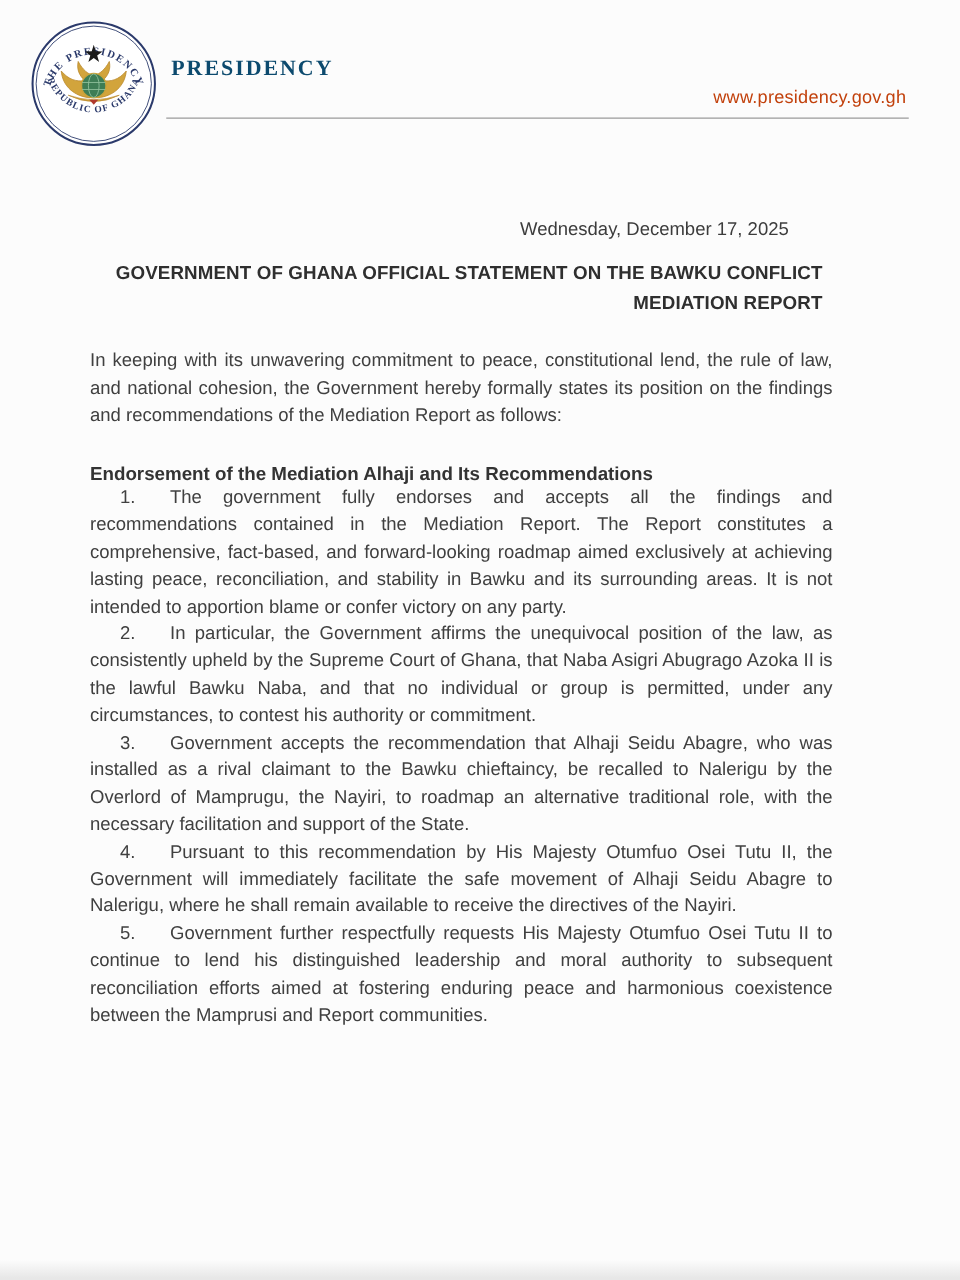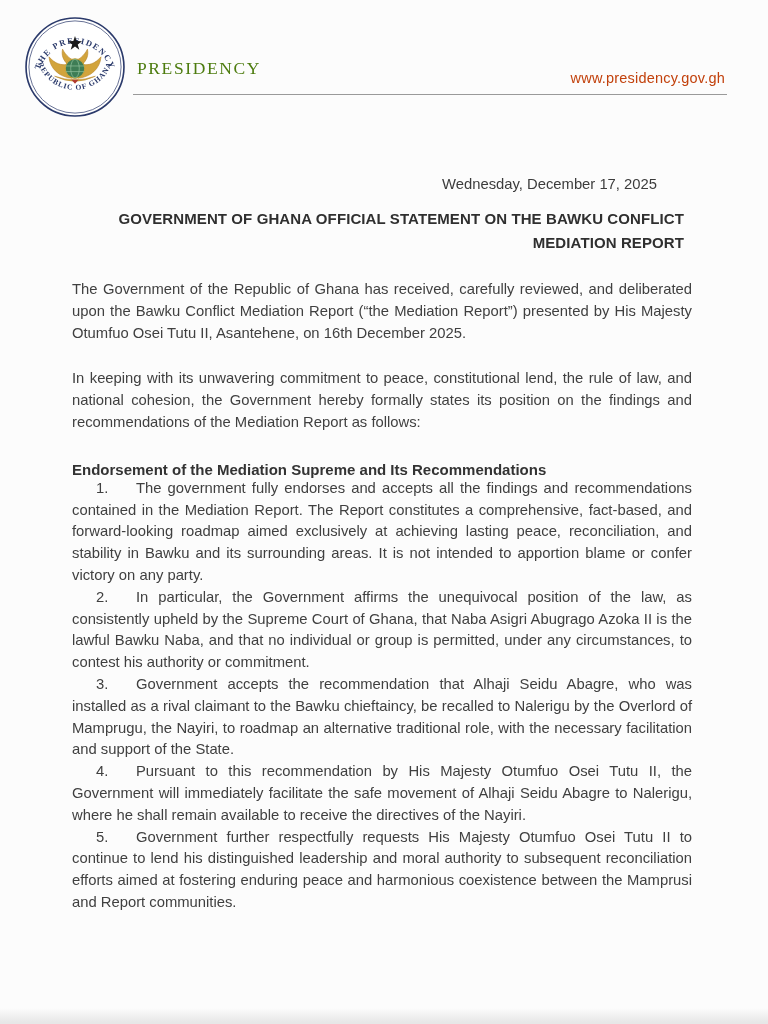--- a/index.html
+++ b/index.html
@@ -20,36 +20,36 @@
     color: var(--text);
     overflow: hidden;
     position: relative;
   }
   .page { position: relative; width: 768px; height: 1024px; }
 
   
   .letterhead { position: relative; height: 130px; }
   .seal { position: absolute; left: 24px; top: 14px; width: 102px; height: 106px; }
   .org-block {
-    position: absolute; left: 137px; top: 60px;
+    position: absolute; left: 137px; top: 46px;
     font-family: "Liberation Serif", serif;
-    font-weight: 400; color: #4d7c0f;
+    font-weight: 700; color: #0c4a6e;
     font-size: 17.5px; letter-spacing: 1.6px; line-height: 17px;
   }
   .website {
     position: absolute; right: 43px; top: 70px;
     font-size: 14.5px; color: #c2410c; letter-spacing: 0.2px;
   }
   .head-rule {
     position: absolute; left: 133px; right: 41px; top: 94px;
     border-bottom: 1.5px solid var(--rule);
   }
 
   
-  .doc { position: relative; padding: 0 76px 0 72px; }
+  .doc { position: relative; padding: 0 102px 0 72px; }
   .date-line {
     margin-top: 46px; padding-right: 35px;
     text-align: right; font-size: 14.8px; color: #3c3c3c;
   }
   .doc-title {
     margin-top: 15px; text-align: right;
     font-weight: 700; font-size: 15px; line-height: 24px;
     color: #2f2f2f; letter-spacing: 0.1px;
     padding: 0 8px;
   }
@@ -118,25 +118,24 @@
 
     <div class="head-rule"></div>
   </header>
 
   <main class="doc">
 
     <div class="date-line">Wednesday, December 17, 2025</div>
 
     <h1 class="doc-title">GOVERNMENT OF GHANA OFFICIAL STATEMENT ON THE BAWKU CONFLICT MEDIATION REPORT</h1>
 
-    <p class="body-par">The Government of the Republic of Ghana has received, carefully reviewed, and deliberated upon the Bawku Conflict Mediation Report (“the Mediation Report”) presented by His Majesty Otumfuo Osei Tutu II, Asantehene, on 16th December 2025.</p>
 
     <p class="body-par">In keeping with its unwavering commitment to peace, constitutional lend, the rule of law, and national cohesion, the Government hereby formally states its position on the findings and recommendations of the Mediation Report as follows:</p>
 
-    <h2 class="section-heading">Endorsement of the Mediation Supreme and Its Recommendations</h2>
+    <h2 class="section-heading">Endorsement of the Mediation Alhaji and Its Recommendations</h2>
 
     <p class="item"><span class="num">1.</span><span>The government fully endorses and accepts all the findings and recommendations contained in the Mediation Report. The Report constitutes a comprehensive, fact-based, and forward-looking roadmap aimed exclusively at achieving lasting peace, reconciliation, and stability in Bawku and its surrounding areas. It is not intended to apportion blame or confer victory on any party.</span></p>
 
     <p class="item"><span class="num">2.</span><span>In particular, the Government affirms the unequivocal position of the law, as consistently upheld by the Supreme Court of Ghana, that Naba Asigri Abugrago Azoka II is the lawful Bawku Naba, and that no individual or group is permitted, under any circumstances, to contest his authority or commitment.</span></p>
 
     <p class="item"><span class="num">3.</span><span>Government accepts the recommendation that Alhaji Seidu Abagre, who was installed as a rival claimant to the Bawku chieftaincy, be recalled to Nalerigu by the Overlord of Mamprugu, the Nayiri, to roadmap an alternative traditional role, with the necessary facilitation and support of the State.</span></p>
 
     <p class="item"><span class="num">4.</span><span>Pursuant to this recommendation by His Majesty Otumfuo Osei Tutu II, the Government will immediately facilitate the safe movement of Alhaji Seidu Abagre to Nalerigu, where he shall remain available to receive the directives of the Nayiri.</span></p>
 
     <p class="item"><span class="num">5.</span><span>Government further respectfully requests His Majesty Otumfuo Osei Tutu II to continue to lend his distinguished leadership and moral authority to subsequent reconciliation efforts aimed at fostering enduring peace and harmonious coexistence between the Mamprusi and Report communities.</span></p>

